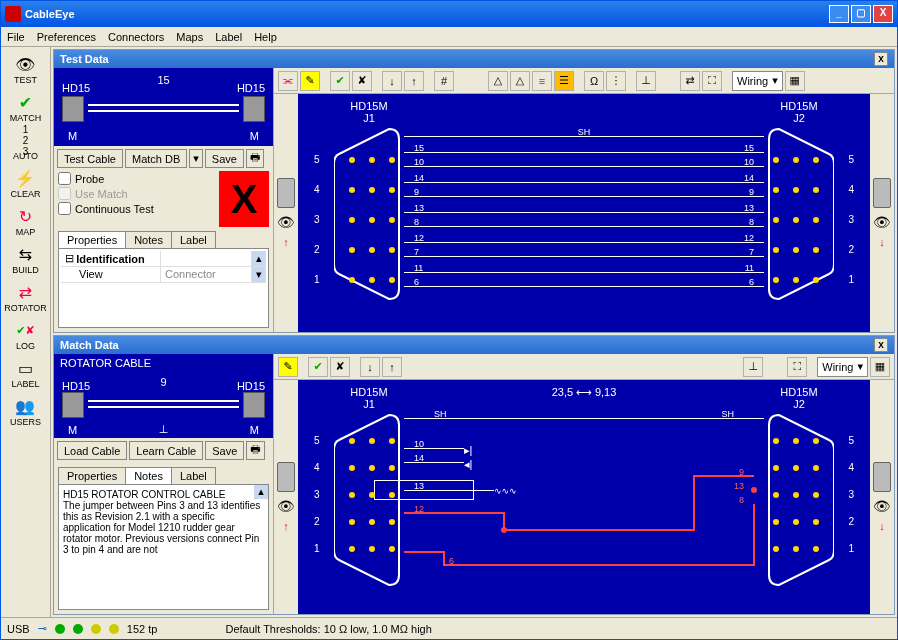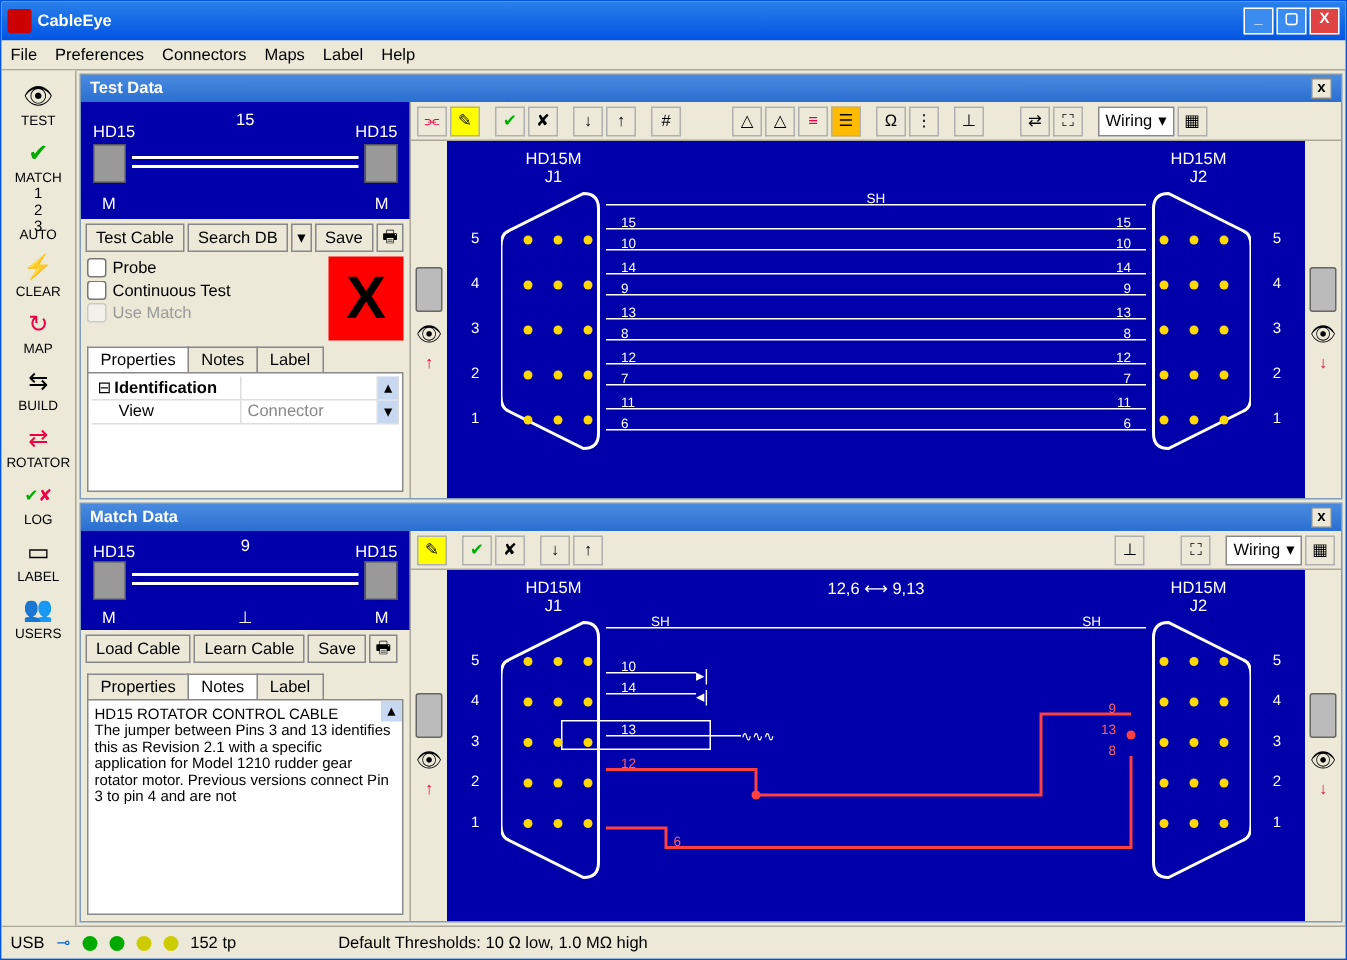--- a/index.html
+++ b/index.html
@@ -149,38 +149,38 @@
               <div class="mini-c r"></div>
             <div class="mini-line"></div>
               <div class="mini-line2"></div>
             <div style="position:absolute;left:8px;top:14px">HD15</div>
             <div style="position:absolute;right:8px;top:14px">HD15</div>
             <div style="position:absolute;left:14px;bottom:4px">M</div>
             <div style="position:absolute;right:14px;bottom:4px">M</div>
           </div>
           <div class="ctrlrow">
             <div class="btn">Test Cable</div>
-            <div class="btn">Search DB</div>
+            <div class="btn">Match DB</div>
             <div class="btn sm">▾</div>
             <div class="btn">Save</div>
             <div class="btn sm">🖶</div>
           </div>
           <div style="display:flex;">
             <div style="flex:1">
               <div class="chk">
                   <input type="checkbox" style="">
                   <span>Probe</span>
                 </div>
+              <div class="chk" style="color:#999">
+                  <input type="checkbox" disabled="" style="">
+                  <span>Use Match</span>
+                </div>
               <div class="chk">
                   <input type="checkbox" style="">
                   <span>Continuous Test</span>
-                </div>
-              <div class="chk" style="color:#999">
-                  <input type="checkbox" disabled="" style="">
-                  <span>Use Match</span>
                 </div>
             </div>
             <div class="bigX">X</div>
           </div>
           <div class="tabs">
             <div class="tab active">Properties</div>
             <div class="tab">Notes</div>
             <div class="tab">Label</div>
           </div>
           <div class="tabcontent">
@@ -335,20 +335,21 @@
       </div>
     </div>
 
     <div class="panel panel-bot">
       <div class="phdr">
         <span>Match Data</span>
         <div class="xx">x</div>
       </div>
       <div class="pbody">
         <div class="leftcol">
+          <div style="background:#0000aa;color:#fff;padding:3px 6px;font-size:11px">ROTATOR CABLE</div>
           <div class="conn-mini" style="height:66px">
             <div style="position:absolute;top:4px;width:100%;text-align:center">9</div>
             <div class="mini-c l" style="top:20px"></div>
               <div class="mini-c r" style="top:20px"></div>
             <div class="mini-line" style="top:28px"></div>
               <div class="mini-line2" style="top:34px"></div>
             <div style="position:absolute;left:8px;top:8px">HD15</div>
             <div style="position:absolute;right:8px;top:8px">HD15</div>
             <div style="position:absolute;left:14px;bottom:2px">M</div>
             <div style="position:absolute;right:14px;bottom:2px">M</div>
@@ -400,21 +401,21 @@
                 <div style="color:#e04">↑</div>
               </div>
             <div class="dstrip right">
                 <div class="micro"></div>
                 <div class="eye">👁</div>
                 <div style="color:#e04">↓</div>
               </div>
 
             <div class="clabel left"><span>HD15M</span><br><span>J1</span></div>
             <div class="clabel right"><span>HD15M</span><br><span>J2</span></div>
-            <div style="position:absolute;top:6px;left:50%;transform:translateX(-50%);color:#fff">12,6 ⟷ 9,13</div>
+            <div style="position:absolute;top:6px;left:50%;transform:translateX(-50%);color:#fff">23,5 ⟷ 9,13</div>
             <div class="conn-shape left"><svg viewBox="0 0 70 180">
                   <path d="M5,30 L55,5 Q65,5 65,15 L65,165 Q65,175 55,175 L5,150 Q0,148 0,140 L0,40 Q0,32 5,30 Z" fill="none" stroke="#fff" stroke-width="2"></path>
                 </svg></div>
             <div class="conn-shape right"><svg viewBox="0 0 70 180">
                   <path d="M65,30 L15,5 Q5,5 5,15 L5,165 Q5,175 15,175 L65,150 Q70,148 70,140 L70,40 Q70,32 65,30 Z" fill="none" stroke="#fff" stroke-width="2"></path>
                 </svg></div>
 
             <div class="rowlbl" style="left:40px;top:55px">5</div>
             <div class="rowlbl" style="left:40px;top:82px">4</div>
             <div class="rowlbl" style="left:40px;top:109px">3</div>

